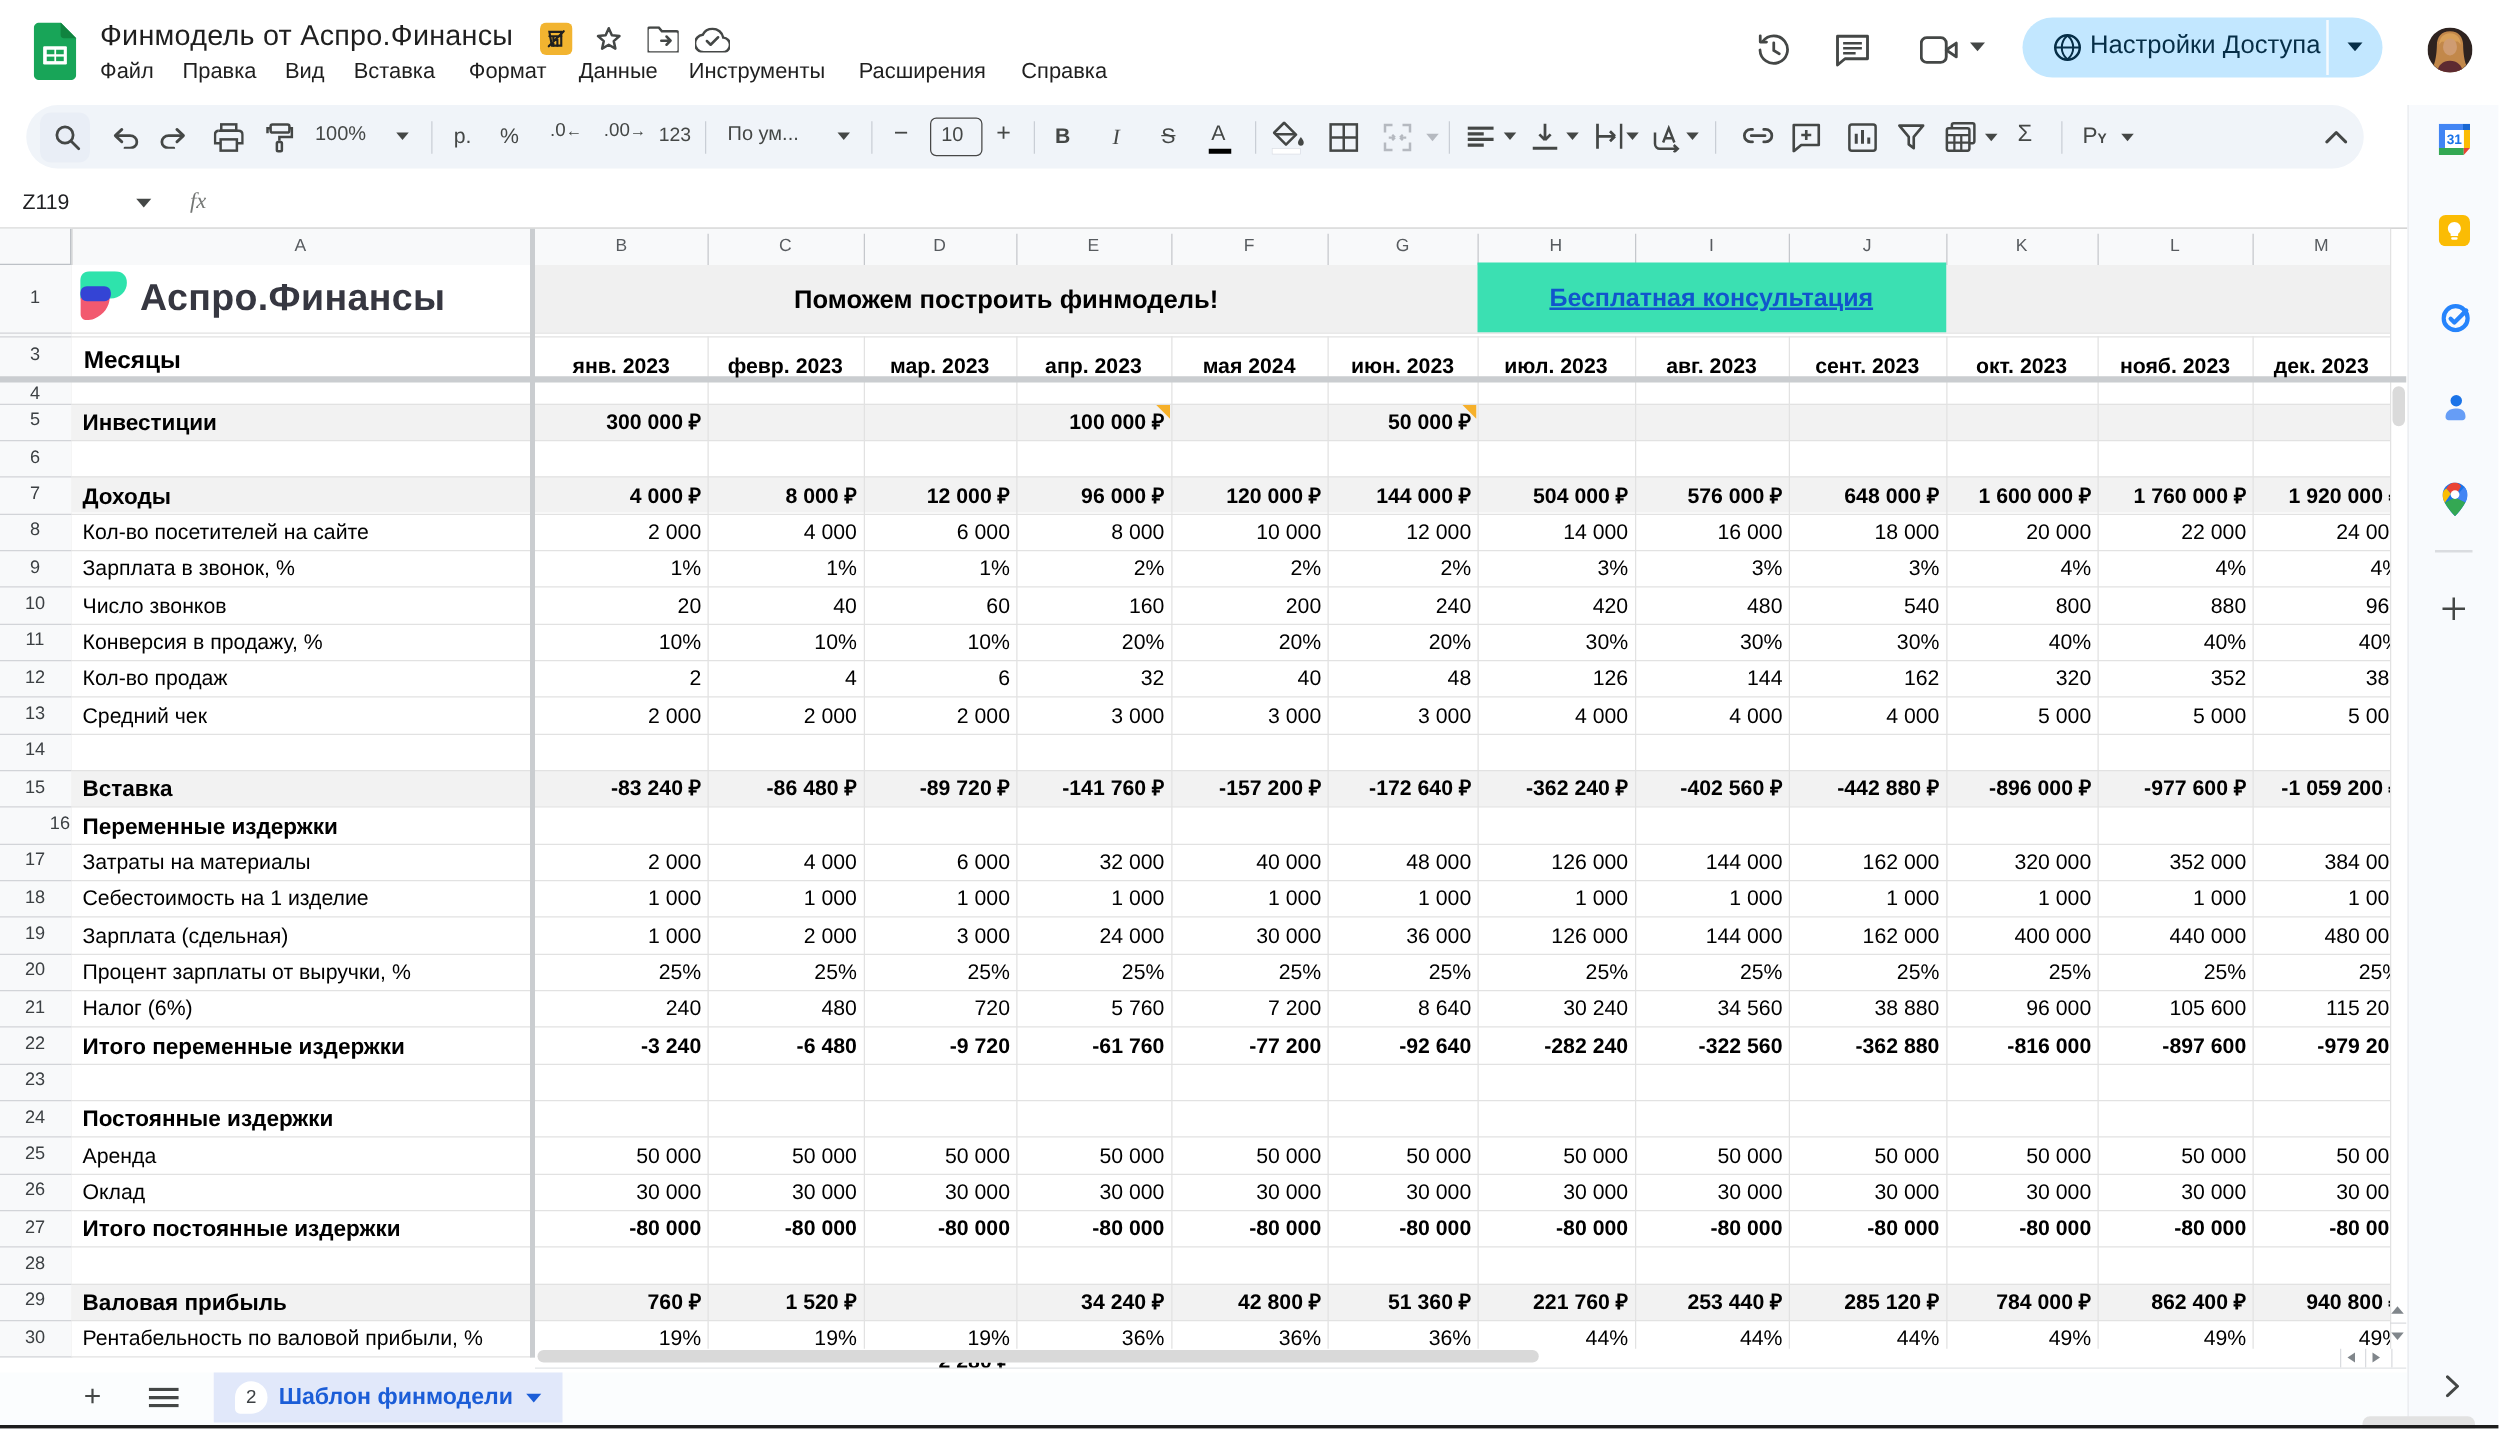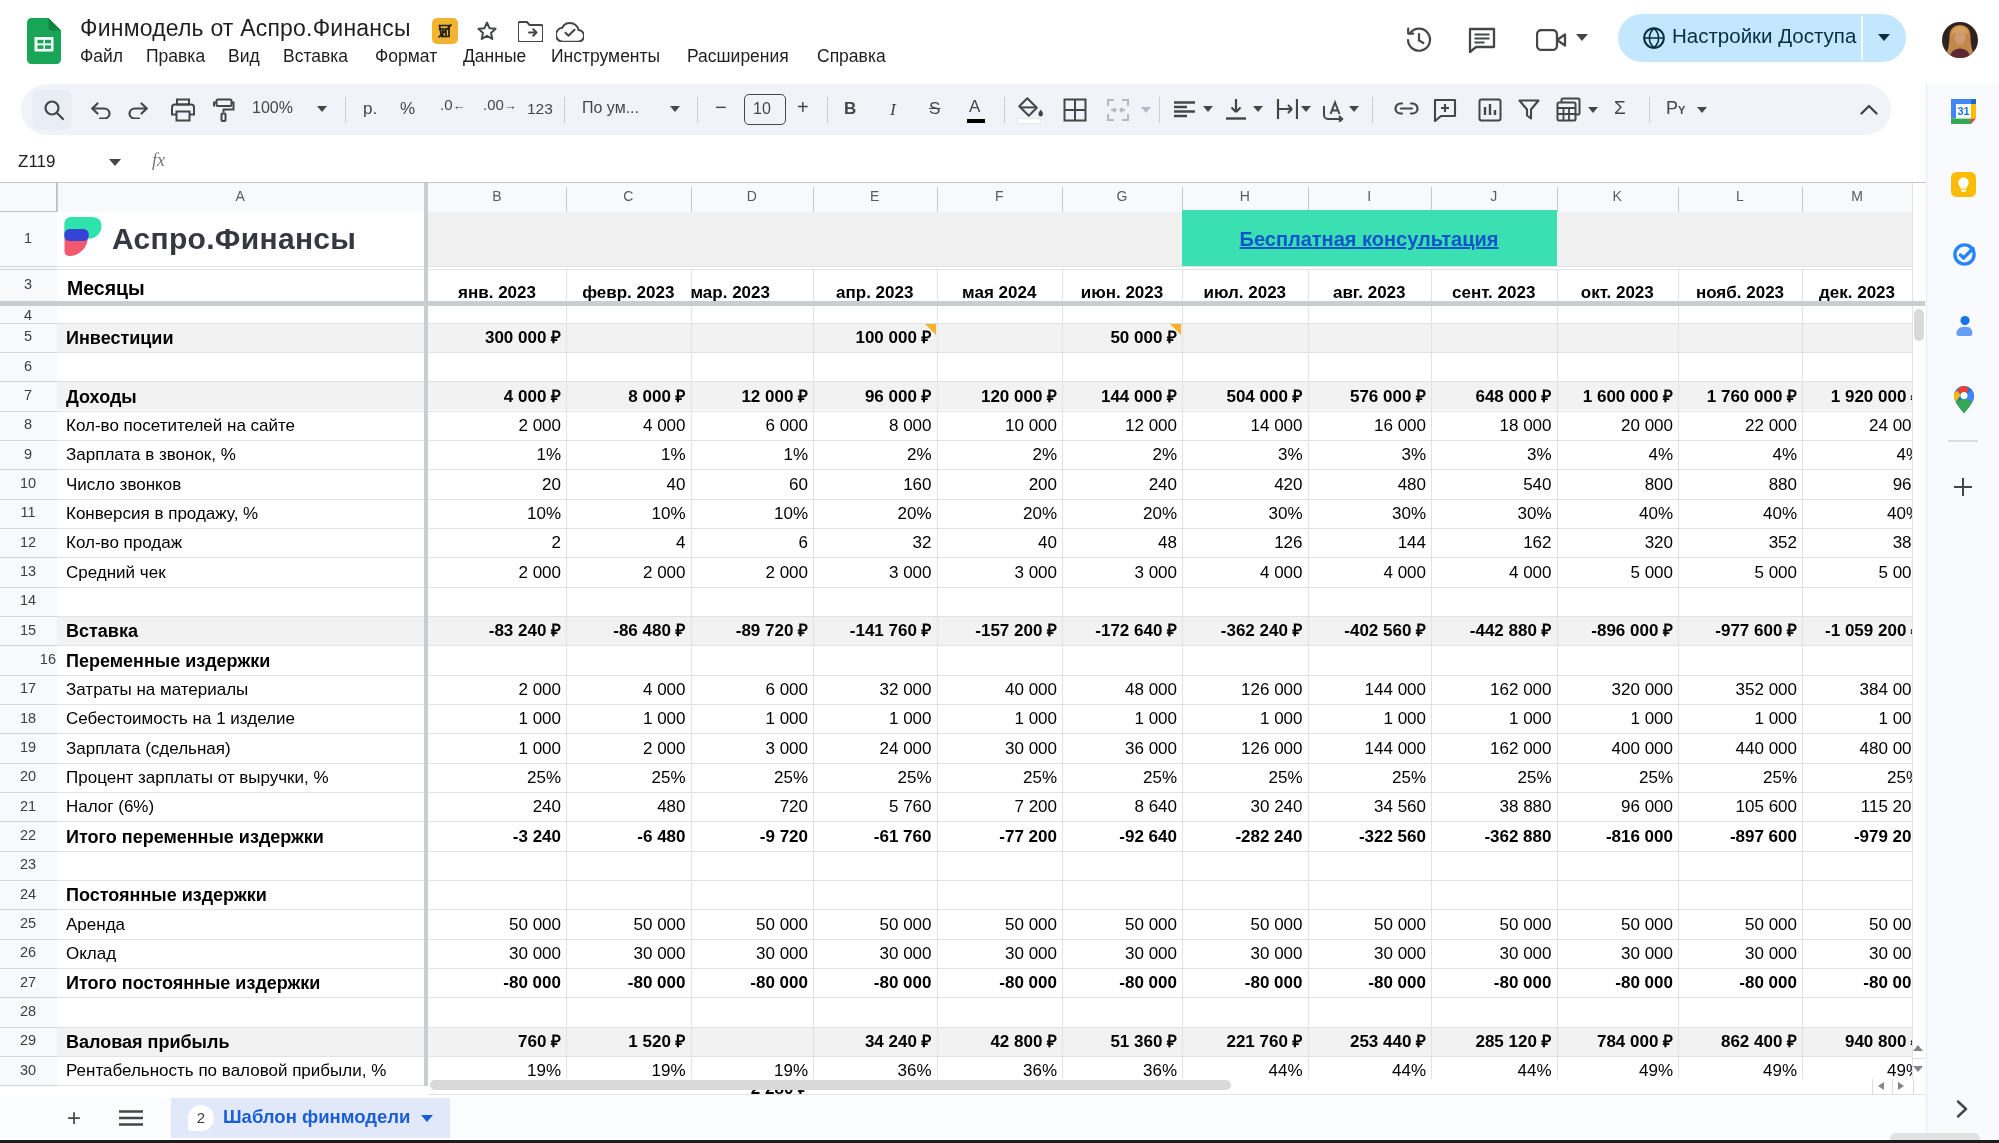--- a/index.html
+++ b/index.html
@@ -344,25 +344,26 @@
 <div class="abs" style="left:0;top:1032.2075px;width:56px;text-align:center;font-size:14.5px;color:#3c4043;">29</div>
 <div class="abs" style="left:0;top:1061.5425px;width:56px;text-align:center;font-size:14.5px;color:#3c4043;">30</div>
 <div class="abs" style="left:0;top:300.5px;width:1925px;height:5.5px;background:#cacdd0;"></div>
 <div class="abs" style="left:423.5px;top:183px;width:4.5px;height:902.5px;background:#cacdd0;"></div>
 <svg class="ic" style="left:64px;top:217px" width="38" height="39" viewBox="0 0 37.4 39">
 <path d="M7.2 0 H27.5 C33.8 0 37.2 3.6 37.2 9.3 C37.2 15.8 31.8 21.8 24 21.8 H0 V7.2 C0 2.9 2.9 0 7.2 0 Z" fill="#2ee3ac"></path>
 <path d="M0.2 21 H23.5 C23.2 28.5 18.6 35 11.1 37.9 C9.1 38.7 6.9 39 5.1 39 C2.3 39 0.2 37 0.2 34.3 Z" fill="#f2596f"></path>
 <rect x="0" y="11.9" width="24.4" height="12.1" rx="5.2" fill="#3444d5"></rect>
 </svg>
 <div class="abs" style="left:112px;top:222px;font-size:30px;font-weight:600;color:#363741;letter-spacing:0.3px;">Аспро.Финансы</div>
+<div class="abs" style="left:428px;top:228px;width:754px;text-align:center;font-size:20.5px;font-weight:bold;color:#000;">Поможем построить финмодель!</div>
 <div class="abs" style="left:1182px;top:228px;width:374px;text-align:center;font-size:20px;font-weight:bold;color:#1155cc;text-decoration:underline;">Бесплатная консультация</div>
 <div class="cell b" style="left:67px;top:278px;font-size:19.5px;">Месяцы</div>
 <div class="abs b" style="left:428px;top:282.5px;width:138px;overflow:hidden;text-align:center;font-size:17px;">янв. 2023</div>
 <div class="abs b" style="left:566px;top:282.5px;width:124.5px;overflow:hidden;text-align:center;font-size:17px;">февр. 2023</div>
-<div class="abs b" style="left:690.5px;top:282.5px;width:122.5px;overflow:hidden;text-align:left;font-size:17px;">мар. 2023</div>
+<div class="abs b" style="left:690.5px;top:282.5px;width:122.5px;overflow:hidden;text-align:center;font-size:17px;">мар. 2023</div>
 <div class="abs b" style="left:813px;top:282.5px;width:123.5px;overflow:hidden;text-align:center;font-size:17px;">апр. 2023</div>
 <div class="abs b" style="left:936.5px;top:282.5px;width:125.5px;overflow:hidden;text-align:center;font-size:17px;">мая 2024</div>
 <div class="abs b" style="left:1062px;top:282.5px;width:120px;overflow:hidden;text-align:center;font-size:17px;">июн. 2023</div>
 <div class="abs b" style="left:1182px;top:282.5px;width:125.5px;overflow:hidden;text-align:center;font-size:17px;">июл. 2023</div>
 <div class="abs b" style="left:1307.5px;top:282.5px;width:123.5px;overflow:hidden;text-align:center;font-size:17px;">авг. 2023</div>
 <div class="abs b" style="left:1431px;top:282.5px;width:125.5px;overflow:hidden;text-align:center;font-size:17px;">сент. 2023</div>
 <div class="abs b" style="left:1556.5px;top:282.5px;width:121.5px;overflow:hidden;text-align:center;font-size:17px;">окт. 2023</div>
 <div class="abs b" style="left:1678px;top:282.5px;width:124px;overflow:hidden;text-align:center;font-size:17px;">нояб. 2023</div>
 <div class="abs b" style="left:1802px;top:282.5px;width:110.0px;overflow:hidden;text-align:center;font-size:17px;">дек. 2023</div>
 <div class="cell lb" style="left:66px;top:327.835px;">Инвестиции</div>

